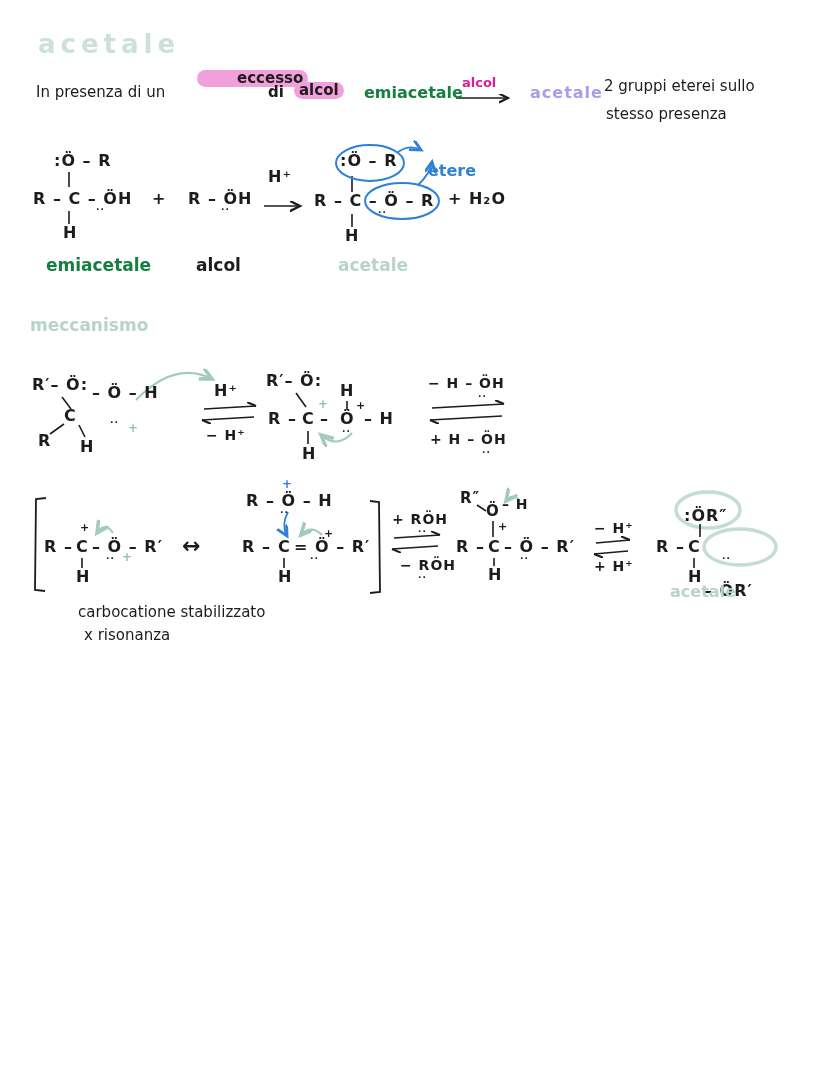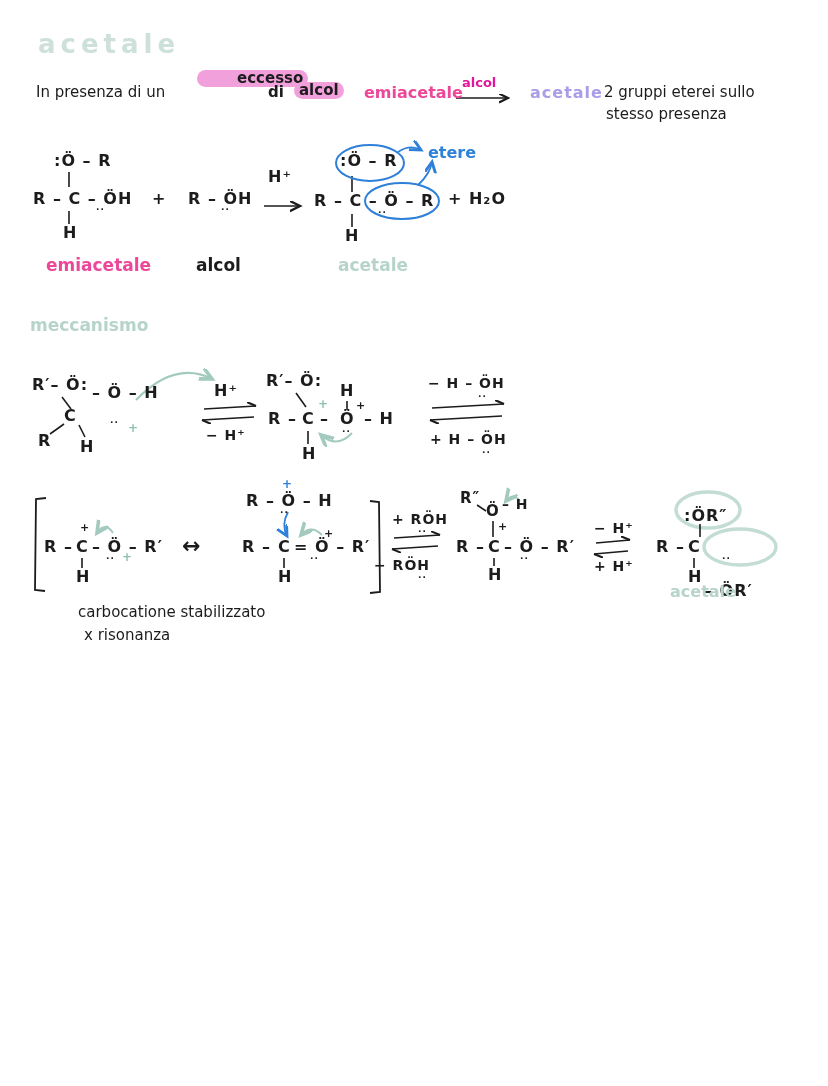--- a/index.html
+++ b/index.html
@@ -3,21 +3,21 @@
 <meta charset="utf-8">
 <style>
   html,body{margin:0;padding:0;}
   body{width:828px;height:1086px;background:#ffffff;font-family:"DejaVu Sans",sans-serif;color:#1c1c1c;}
   #page{position:relative;width:828px;height:1086px;overflow:hidden;background:#fff;}
   .t{position:absolute;white-space:nowrap;font-size:15px;line-height:1.1;}
   .f16{font-size:16px;}
   .f17{font-size:17px;}
   .title{font-size:26px;font-weight:bold;letter-spacing:5px;color:#cde0d9;}
   .mint{color:#b7d4cb;}
-  .green{color:#ec4899;font-weight:bold;}
+  .green{color:#15803d;font-weight:bold;}
   .lav{color:#a89de8;font-weight:bold;letter-spacing:1px;}
   .mag{color:#e0189a;font-weight:bold;font-size:13px;}
   .blue{color:#2f80d8;}
   .hl{background:#f2a0dc;border-radius:9px;padding:0 5px;font-weight:bold;}
   .bold{font-weight:bold;}
   .lp{font-size:9px;letter-spacing:1px;font-weight:bold;}
   .sup{font-size:11px;font-weight:bold;}
   .tplus{font-size:12px;color:#8fbfb2;font-weight:bold;}
   .bplus{font-size:12px;color:#2f80d8;font-weight:bold;}
   .atom{font-size:16px;font-weight:bold;letter-spacing:1px;}
@@ -106,40 +106,40 @@
 
   <span class="t title" style="left:38px;top:30px;">acetale</span>
 
   <span class="t" style="left:36px;top:84px;">In presenza di un</span>
   <span class="t hl" style="left:197px;top:70px;padding-left:40px;">eccesso</span>
   <span class="t" style="left:268px;top:84px;font-weight:bold;">di</span>
   <span class="t hl" style="left:294px;top:82px;">alcol</span>
   <span class="t green f16" style="left:364px;top:84px;">emiacetale</span>
   <span class="t mag" style="left:462px;top:76px;">alcol</span>
   <span class="t lav f16" style="left:530px;top:84px;">acetale</span>
-  <span class="t" style="left:604px;top:84px;">2 gruppi eterei sullo</span>
+  <span class="t" style="left:604px;top:78px;">2 gruppi eterei sullo</span>
   <span class="t" style="left:606px;top:106px;">stesso presenza</span>
 
   <span class="t atom" style="left:54px;top:152px;">:Ö – R</span>
   <span class="t atom" style="left:33px;top:190px;">R – C – ÖH</span>
   <span class="t lp" style="left:96px;top:205px;">··</span>
   <span class="t atom" style="left:63px;top:224px;">H</span>
 
   <span class="t atom" style="left:152px;top:190px;">+</span>
 
   <span class="t atom" style="left:188px;top:190px;">R – ÖH</span>
   <span class="t lp" style="left:221px;top:205px;">··</span>
 
   <span class="t atom" style="left:268px;top:168px;">H⁺</span>
 
   <span class="t atom" style="left:340px;top:152px;">:Ö – R</span>
   <span class="t atom" style="left:314px;top:192px;">R – C – Ö – R</span>
   <span class="t lp" style="left:378px;top:208px;">··</span>
   <span class="t atom" style="left:345px;top:227px;">H</span>
-  <span class="t blue bold f16" style="left:428px;top:144px;text-align:right;">etere</span>
+  <span class="t blue bold f16" style="left:428px;top:162px;text-align:right;">etere</span>
   <span class="t atom" style="left:448px;top:190px;">+ H₂O</span>
 
   <span class="t green f17" style="left:46px;top:256px;">emiacetale</span>
   <span class="t bold f17" style="left:196px;top:256px;">alcol</span>
   <span class="t mint f17 bold" style="left:338px;top:256px;">acetale</span>
 
   <span class="t mint f17 bold" style="left:30px;top:316px;">meccanismo</span>
 
   <span class="t atom" style="left:32px;top:376px;">R′– Ö:</span>
   <span class="t atom" style="left:64px;top:407px;">C</span>
@@ -184,21 +184,21 @@
   <span class="t lp" style="left:280px;top:508px;">··</span>
   <span class="t atom" style="left:242px;top:538px;">R –</span>
   <span class="t atom" style="left:278px;top:538px;">C</span>
   <span class="t atom" style="left:294px;top:538px;">= Ö – R′</span>
   <span class="t sup" style="left:324px;top:528px;">+</span>
   <span class="t lp" style="left:310px;top:554px;">··</span>
   <span class="t atom" style="left:278px;top:568px;">H</span>
 
   <span class="t eq" style="left:392px;top:512px;">+ RÖH</span>
   <span class="t lp" style="left:418px;top:527px;">··</span>
-  <span class="t eq" style="left:374px;top:558px;">− RÖH</span>
+  <span class="t eq" style="left:400px;top:558px;">− RÖH</span>
   <span class="t lp" style="left:418px;top:573px;">··</span>
 
   <span class="t atom" style="left:460px;top:490px;font-size:15px;">R″</span>
   <span class="t atom" style="left:486px;top:503px;font-size:15px;">Ö</span>
   <span class="t atom" style="left:502px;top:497px;font-size:14px;">– H</span>
   <span class="t sup" style="left:498px;top:521px;">+</span>
   <span class="t atom" style="left:456px;top:538px;">R –</span>
   <span class="t atom" style="left:488px;top:538px;">C</span>
   <span class="t atom" style="left:504px;top:538px;">– Ö – R′</span>
   <span class="t lp" style="left:520px;top:554px;">··</span>

